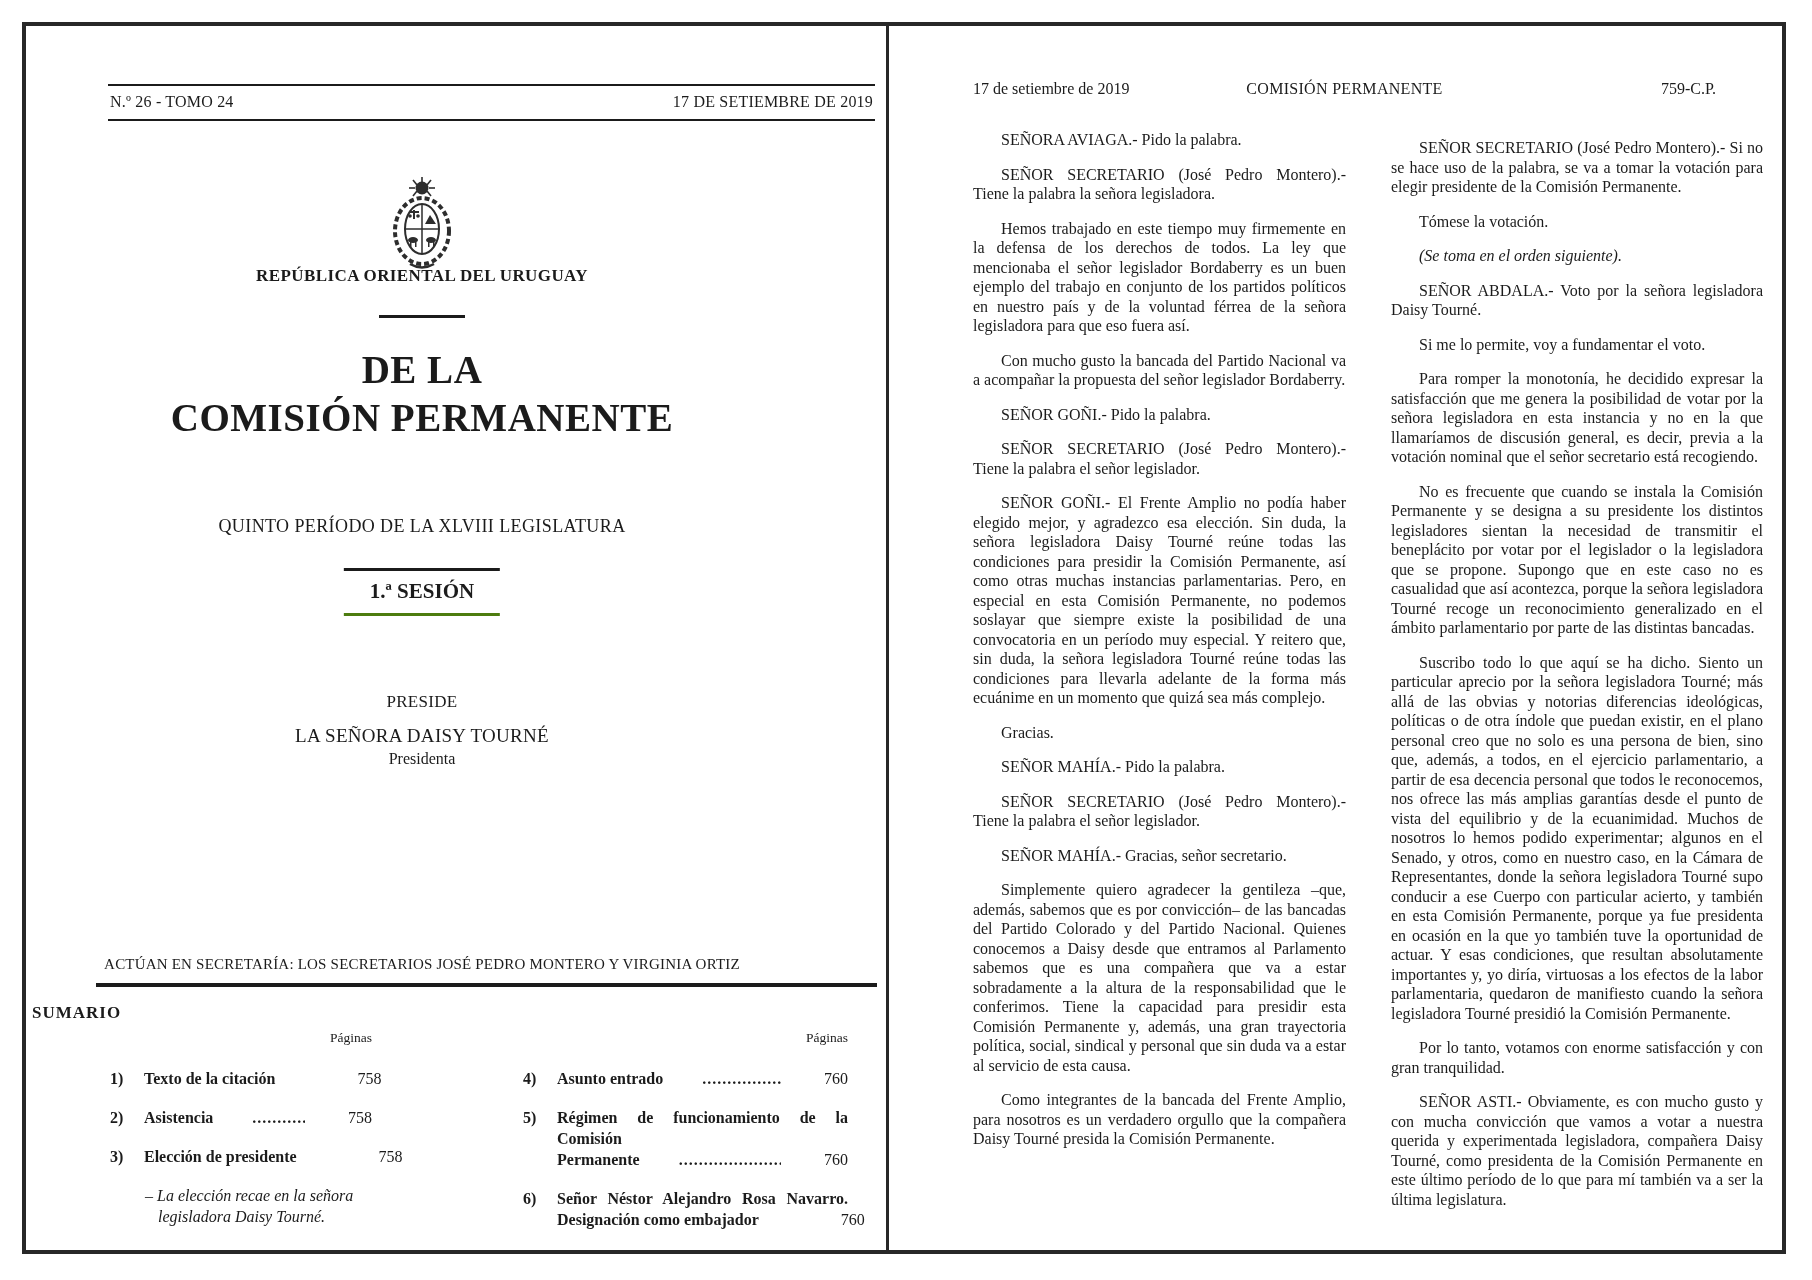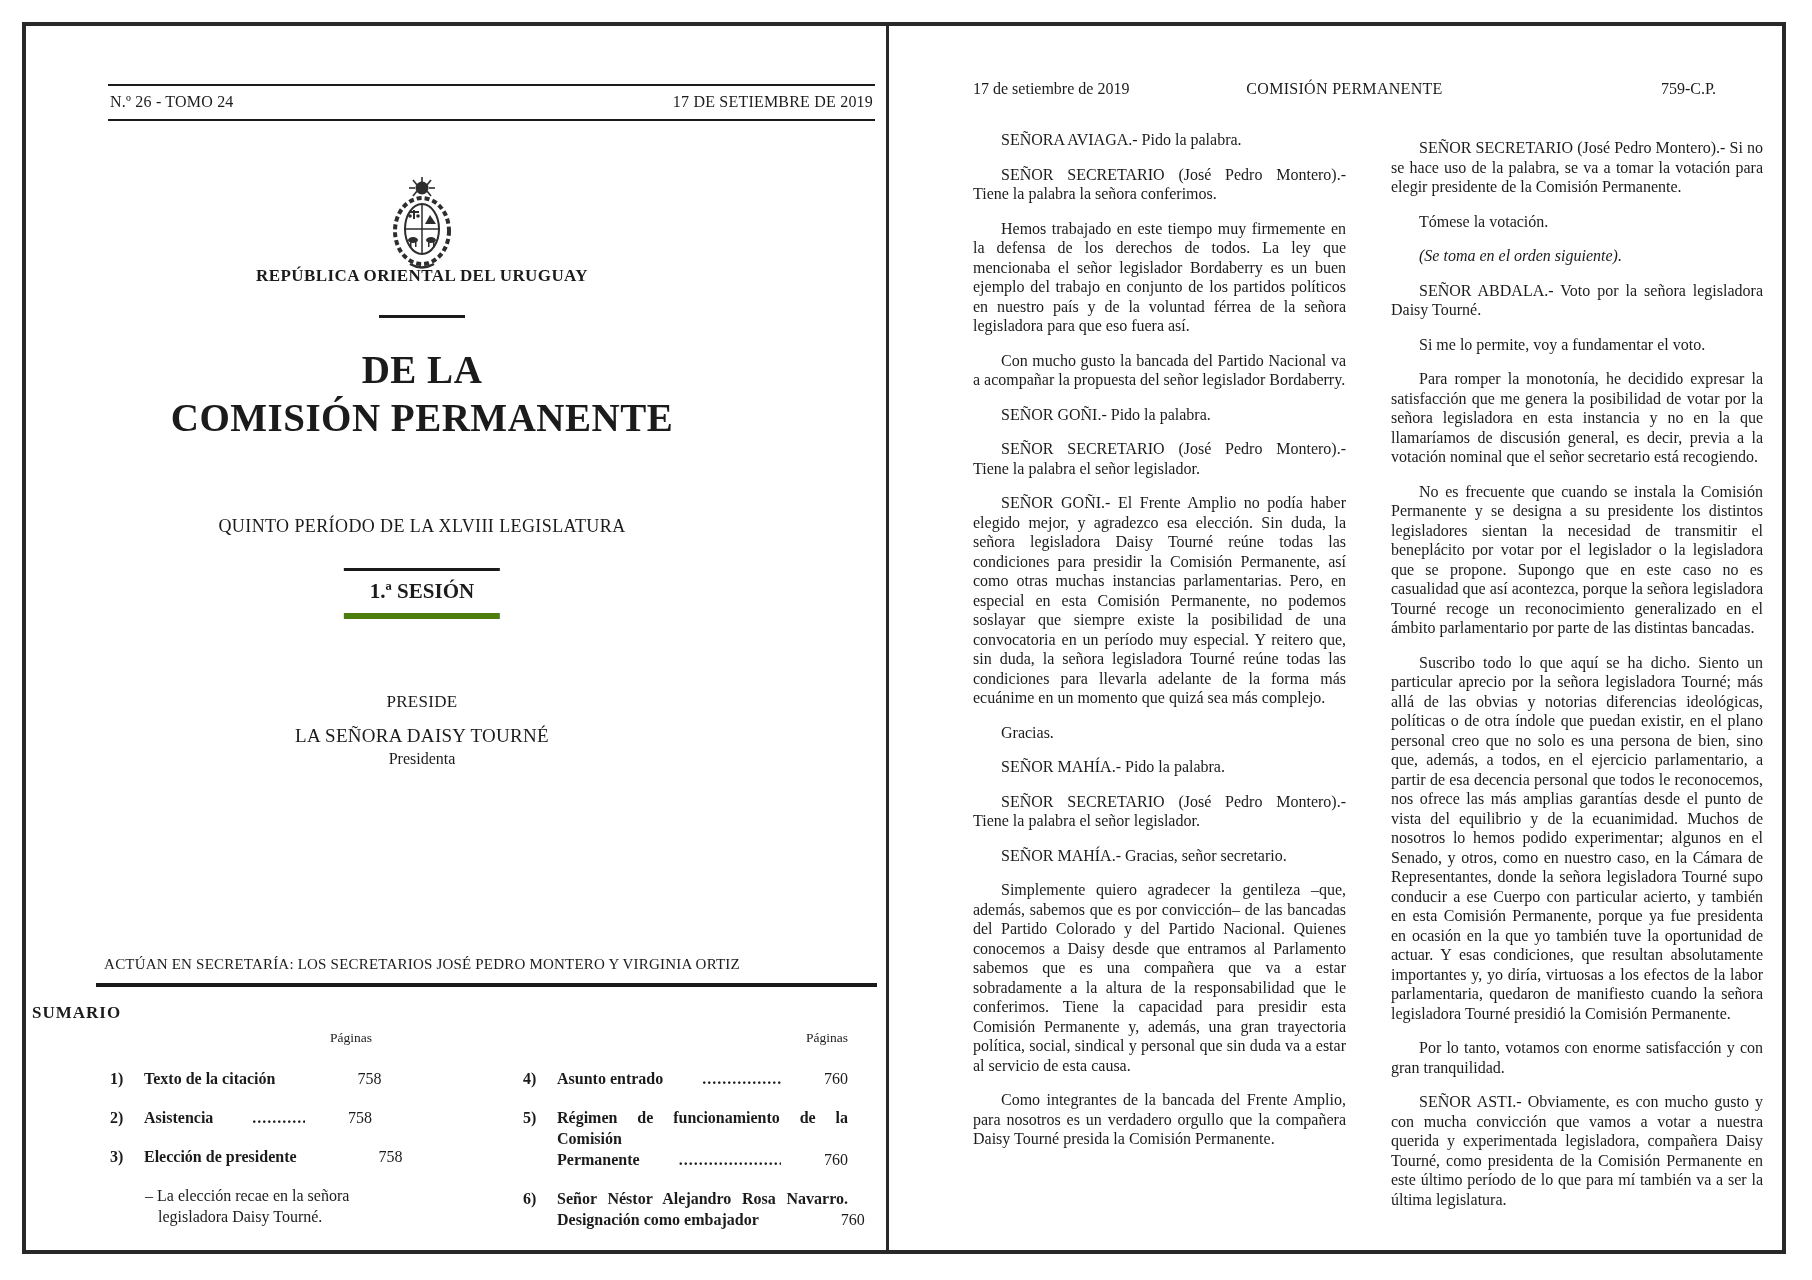--- a/index.html
+++ b/index.html
@@ -15,21 +15,21 @@
                border-top:2px solid #1b1b1b; border-bottom:2px solid #1b1b1b;
                display:flex; justify-content:space-between; align-items:center;
                padding:7px 2px 8px 2px; font-size:16px; letter-spacing:0.2px; }
   .lp-center { position:absolute; left:6px; top:0; width:780px; text-align:center; }
   .emblem { position:absolute; top:150px; left:50%; transform:translateX(-50%); }
   .republic { position:absolute; top:240px; width:100%; font-weight:bold; font-size:17px; letter-spacing:0.4px; }
   .short-rule { position:absolute; top:289px; left:50%; transform:translateX(-50%); width:86px; height:3px; background:#1b1b1b; }
   .masthead { position:absolute; top:320px; width:100%; font-weight:bold; font-size:39px; line-height:48px; letter-spacing:0.5px; }
   .subtitle { position:absolute; top:490px; width:100%; font-size:18px; letter-spacing:0.4px; }
   .session-box { position:absolute; top:542px; left:50%; transform:translateX(-50%);
-                 border-top:3px solid #1b1b1b; border-bottom:6px solid #4d7c0f;
+                 border-top:3px solid #1b1b1b; border-bottom:3px solid #4d7c0f;
                  padding:8px 26px 9px 26px; font-weight:bold; font-size:21px; white-space:nowrap; }
   .preside { position:absolute; top:666px; width:100%; font-size:17px; letter-spacing:0.3px; }
   .president-name { position:absolute; top:699px; width:100%; font-size:19px; letter-spacing:0.3px; }
   .president-role { position:absolute; top:724px; width:100%; font-size:16px; }
   .secretaries { position:absolute; top:930px; width:100%; font-size:15px; letter-spacing:0.2px; }
   .lp-thick-rule { position:absolute; top:957px; left:70px; right:22px; height:4px; background:#1b1b1b; }
   .sumario-title { position:absolute; top:977px; left:6px; width:780px; text-align:left;
                    font-weight:bold; font-size:17px; letter-spacing:1px; }
   .paginas { position:absolute; top:1004px; font-size:13.5px; text-align:right; }
   .paginas.p-left  { left:84px;  width:262px; }
@@ -39,21 +39,21 @@
   .toc-col.c2 { left:497px; width:325px; }
   .toc-item { display:flex; margin-bottom:18px; }
   .toc-num { flex:none; width:34px; font-weight:bold; }
   .toc-body { flex:1; min-width:0; }
   .toc-line-full { font-weight:bold; text-align:justify; text-align-last:justify; }
   .toc-line { display:flex; align-items:baseline;gap:36px; }
   .toc-label { font-weight:bold; white-space:nowrap; }
   .dots { flex:1; overflow:hidden; white-space:nowrap; margin:0 3px; font-weight:bold; letter-spacing:1px; }
   .dots::after { content:"........................................................................................"; }
   .toc-page { flex:none; min-width:28px; text-align:right; }
-  .toc-sub { margin:16px 0 0 35px; padding-left:13px; text-indent:-13px; line-height:21px; }
+  .toc-sub { margin:16px 0 0 35px; padding-left:13px; text-indent:-13px; line-height:21px;font-style:italic; }
 
   
   .page-right { position:absolute; left:889px; top:26px; width:893px; height:1224px; }
   .rp-header { position:absolute; top:54px; left:84px; right:66px;
                display:flex; align-items:baseline; font-size:16px; }
   .rp-header .h-date { flex:1; text-align:left; }
   .rp-header .h-title { flex:none; letter-spacing:0.3px; }
   .rp-header .h-ref { flex:1; text-align:right; }
   .rp-col { position:absolute; top:104px; font-size:16px; line-height:19.5px; }
   .rp-col.c1 { left:84px;  width:373px; }
@@ -202,21 +202,21 @@
 <div class="page-right">
 
   <div class="rp-header">
     <span class="h-date">17 de setiembre de 2019</span>
     <span class="h-title">COMISIÓN PERMANENTE</span>
     <span class="h-ref">759-C.P.</span>
   </div>
 
   <div class="rp-col c1">
       <div class="para">SEÑORA AVIAGA.- Pido la palabra.</div>
-      <div class="para">SEÑOR SECRETARIO (José Pedro Montero).- Tiene la palabra la señora conferimos.</div>
+      <div class="para">SEÑOR SECRETARIO (José Pedro Montero).- Tiene la palabra la señora legisladora.</div>
       <div class="para">Hemos trabajado en este tiempo muy firmemente en la defensa de los derechos de todos. La ley que mencionaba el señor legislador Bordaberry es un buen ejemplo del trabajo en conjunto de los partidos políticos en nuestro país y de la voluntad férrea de la señora legisladora para que eso fuera así.</div>
       <div class="para">Con mucho gusto la bancada del Partido Nacional va a acompañar la propuesta del señor legislador Bordaberry.</div>
       <div class="para">SEÑOR GOÑI.- Pido la palabra.</div>
       <div class="para">SEÑOR SECRETARIO (José Pedro Montero).- Tiene la palabra el señor legislador.</div>
       <div class="para">SEÑOR GOÑI.- El Frente Amplio no podía haber elegido mejor, y agradezco esa elección. Sin duda, la señora legisladora Daisy Tourné reúne todas las condiciones para presidir la Comisión Permanente, así como otras muchas instancias parlamentarias. Pero, en especial en esta Comisión Permanente, no podemos soslayar que siempre existe la posibilidad de una convocatoria en un período muy especial. Y reitero que, sin duda, la señora legisladora Tourné reúne todas las condiciones para llevarla adelante de la forma más ecuánime en un momento que quizá sea más complejo.</div>
       <div class="para">Gracias.</div>
       <div class="para">SEÑOR MAHÍA.- Pido la palabra.</div>
       <div class="para">SEÑOR SECRETARIO (José Pedro Montero).- Tiene la palabra el señor legislador.</div>
       <div class="para">SEÑOR MAHÍA.- Gracias, señor secretario.</div>
       <div class="para">Simplemente quiero agradecer la gentileza –que, además, sabemos que es por convicción– de las bancadas del Partido Colorado y del Partido Nacional. Quienes conocemos a Daisy desde que entramos al Parlamento sabemos que es una compañera que va a estar sobradamente a la altura de la responsabilidad que le conferimos. Tiene la capacidad para presidir esta Comisión Permanente y, además, una gran trayectoria política, social, sindical y personal que sin duda va a estar al servicio de esta causa.</div>

